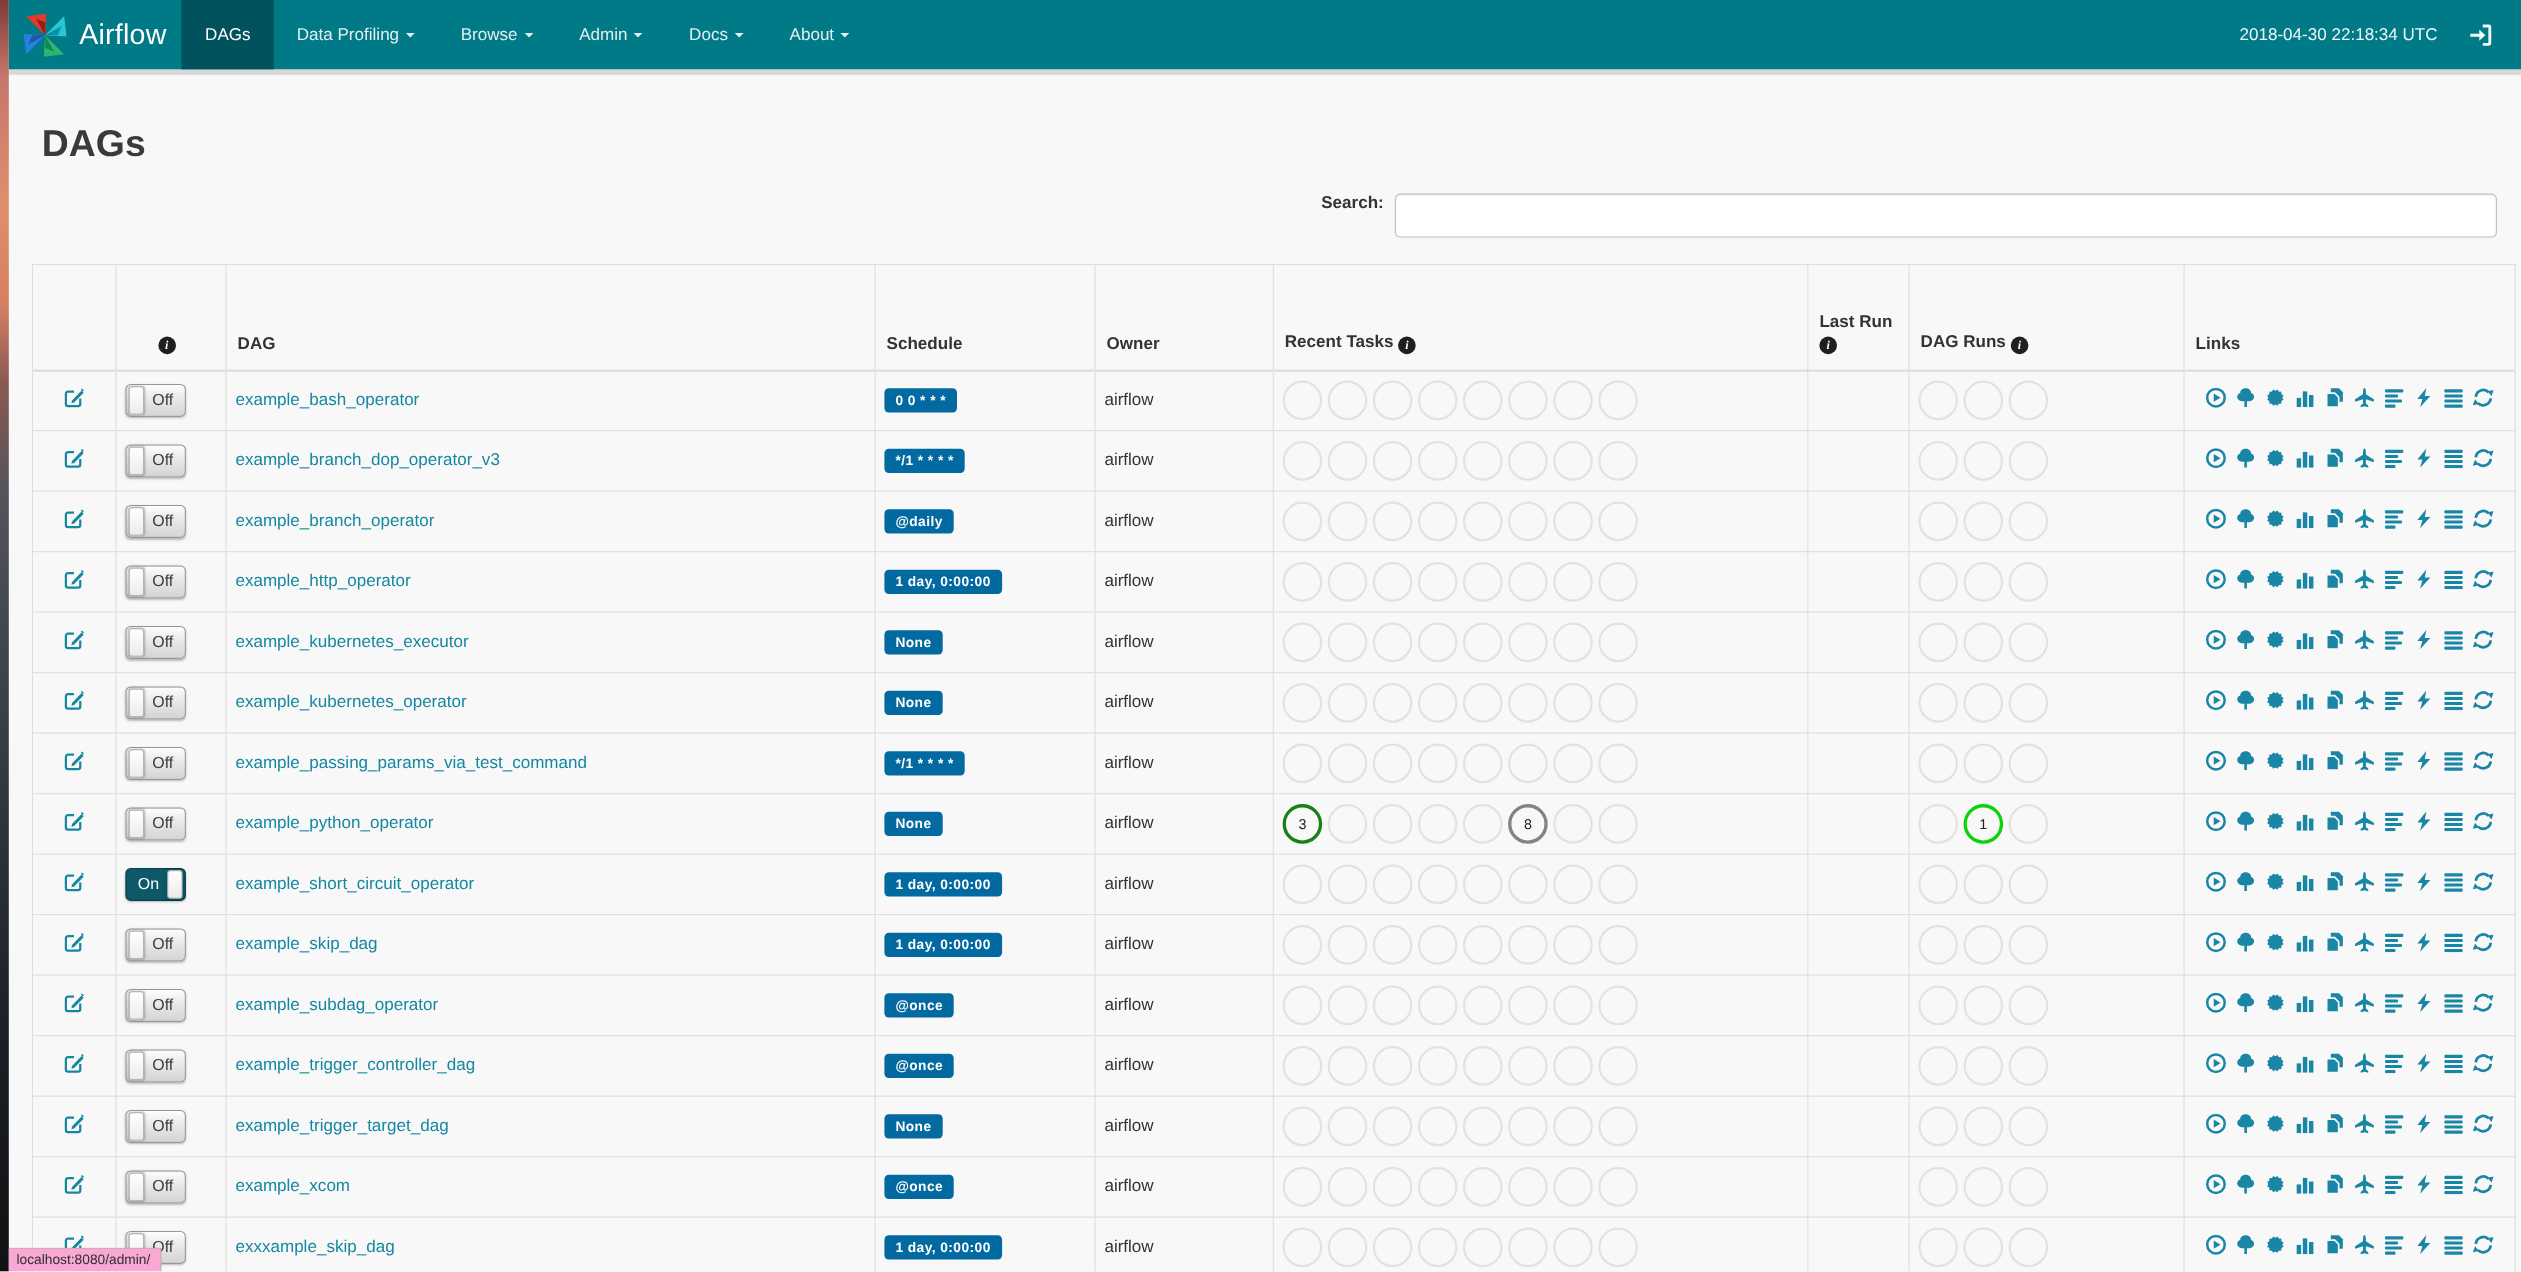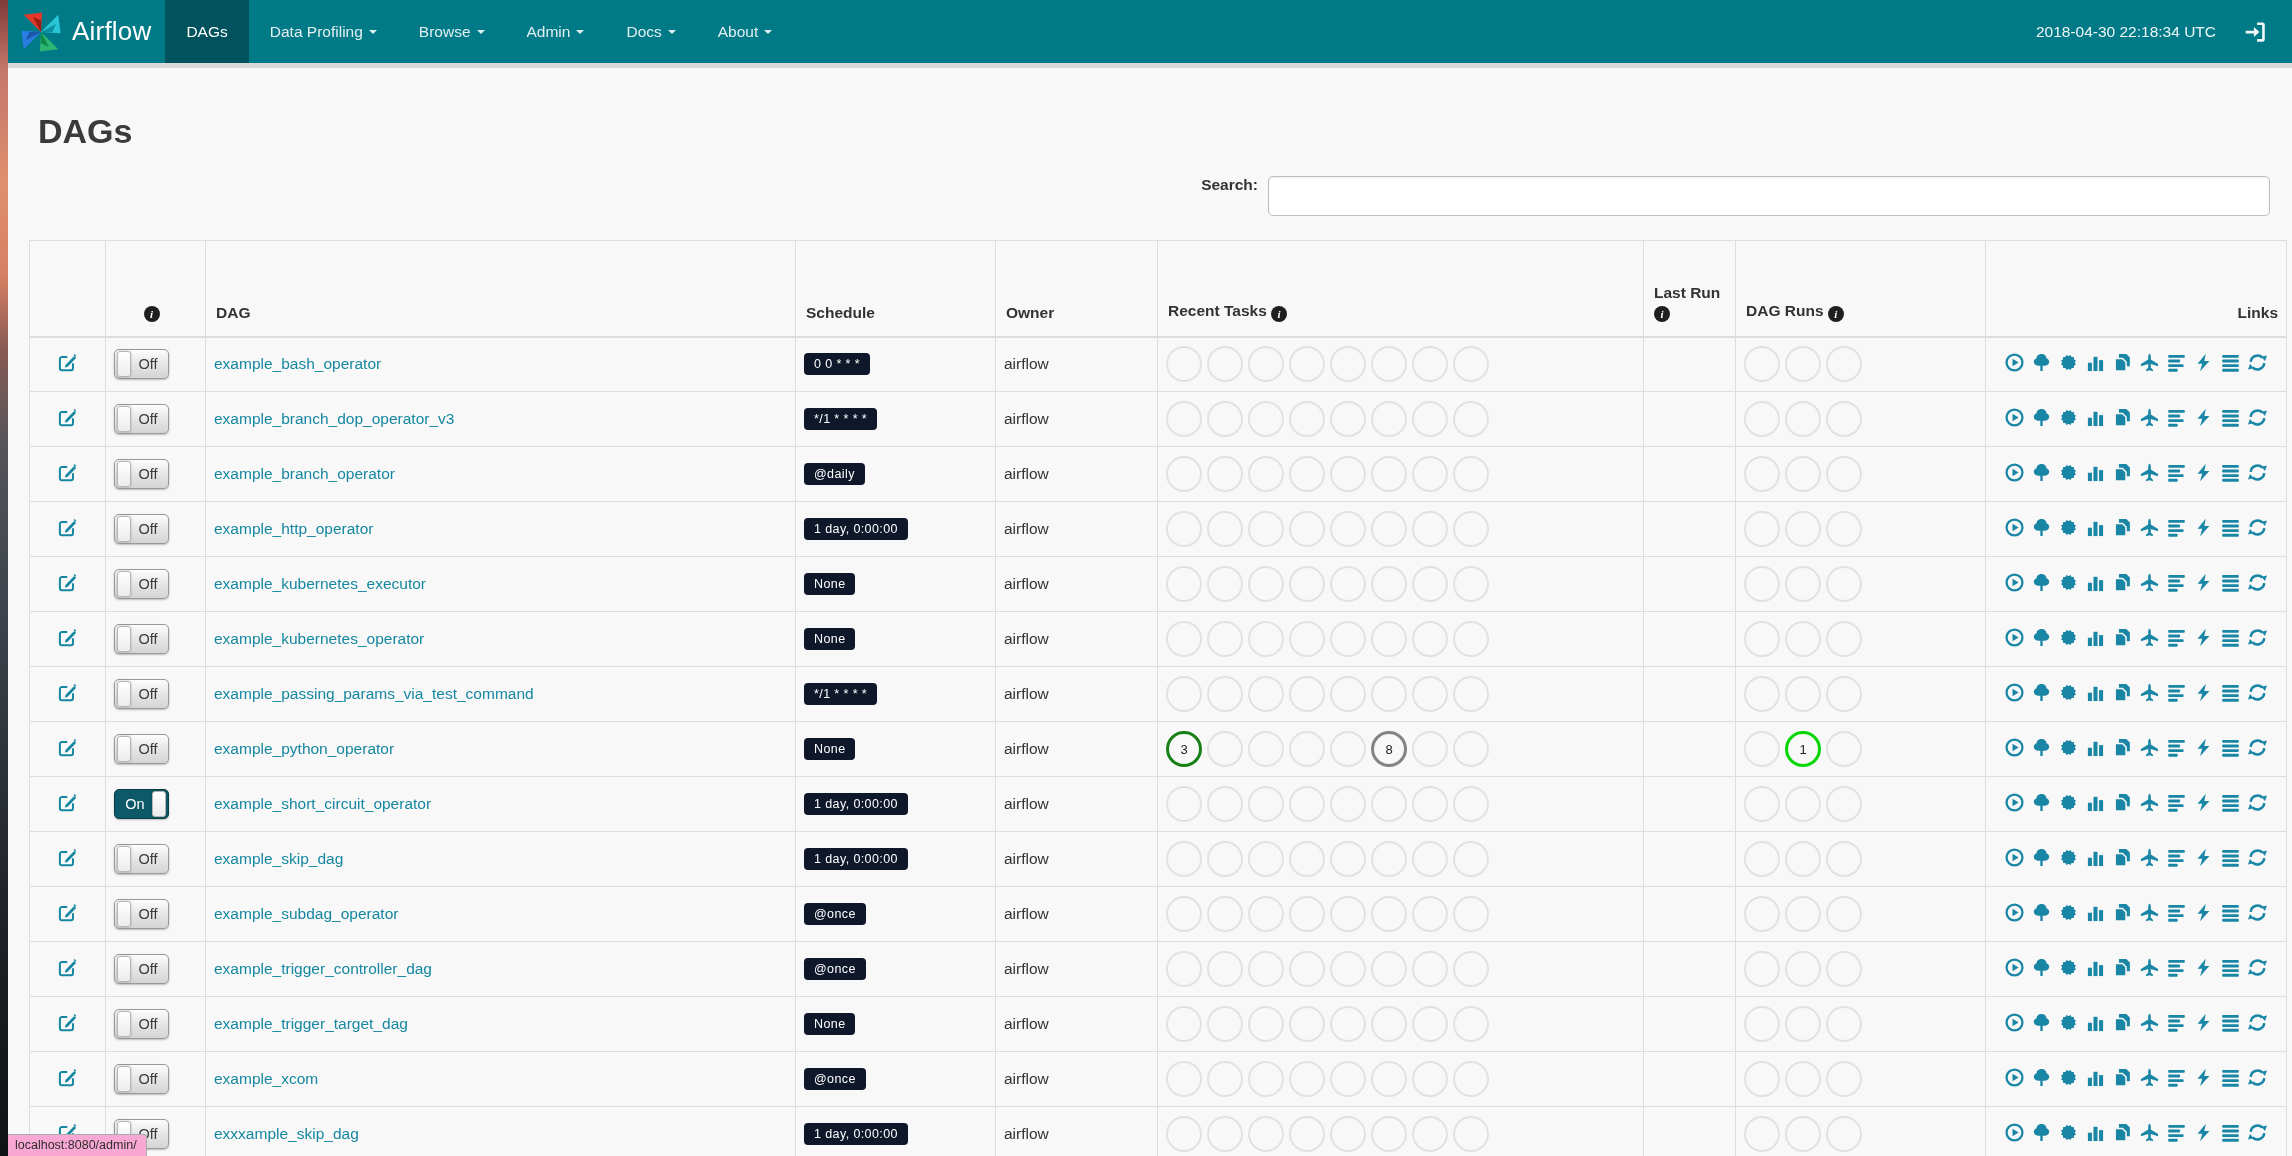--- a/index.html
+++ b/index.html
@@ -61,36 +61,36 @@
     position:absolute; top:172px; left:21px;
     border-collapse:collapse; table-layout:fixed; width:2257px;
     background:#f8f8f8; font-size:15.5px;
   }
   .dags-table th, .dags-table td { border:1px solid #ddd; }
   .dags-table thead th {
     height:96px; vertical-align:bottom; text-align:left;
     padding:0 8px 14px 10px; font-size:15.5px; color:#333; font-weight:bold;
     border-bottom-width:2px;
   }
-  .dags-table thead th.c-links { text-align:right; }
+  .dags-table thead th.c-links { text-align:left; }
   .dags-table thead th.c-info { text-align:center; padding-left:0; }
   .dags-table tbody td { height:55px; vertical-align:middle; padding:0 8px; }
   .c-edit   { text-align:center; }
   .c-toggle { padding-left:8px; }
   .c-links  { text-align:center; }
   .info-ic {
     display:inline-block; width:16px; height:16px; border-radius:50%;
     background:#1f1f1f; color:#fff; font-size:11px; line-height:16px;
     text-align:center; font-weight:bold; font-style:italic;
     font-family:"Liberation Serif", serif; vertical-align:-2px;
   }
   .edit-ic { color:#1587a0; display:inline-block; width:19px; height:19px; cursor:pointer; }
   .dag-link { color:#1587a0; text-decoration:none; cursor:pointer; }
   .badge-sched {
-    display:inline-block; background:#0f172a; color:#fff; font-weight:normal;
+    display:inline-block; background:#0369a1; color:#fff; font-weight:bold;
     font-size:12.5px; padding:4px 10px; border-radius:4px; cursor:pointer;
     white-space:nowrap; letter-spacing:.4px;
   }
   
   .toggle {
     position:relative; display:inline-flex; align-items:center;
     width:55px; height:30px; border-radius:5px; border:1px solid #989898;
     box-shadow:0 1px 2px rgba(0,0,0,.25); cursor:pointer;
   }
   .toggle.off { background:linear-gradient(180deg,#fdfdfd 0%,#e8e8e8 45%,#d4d4d4 100%); }

